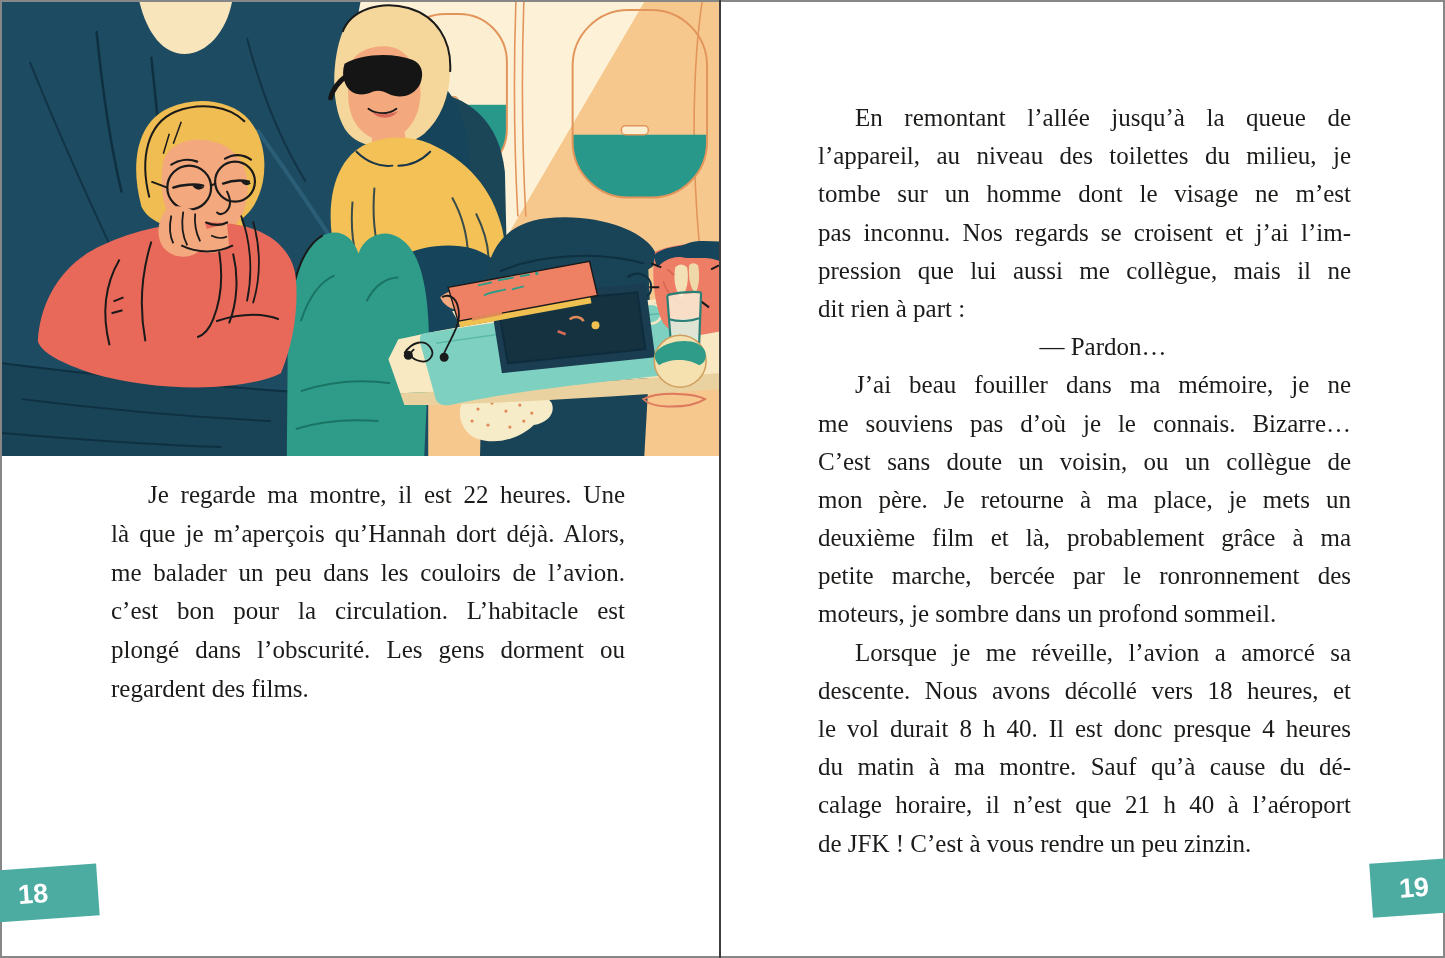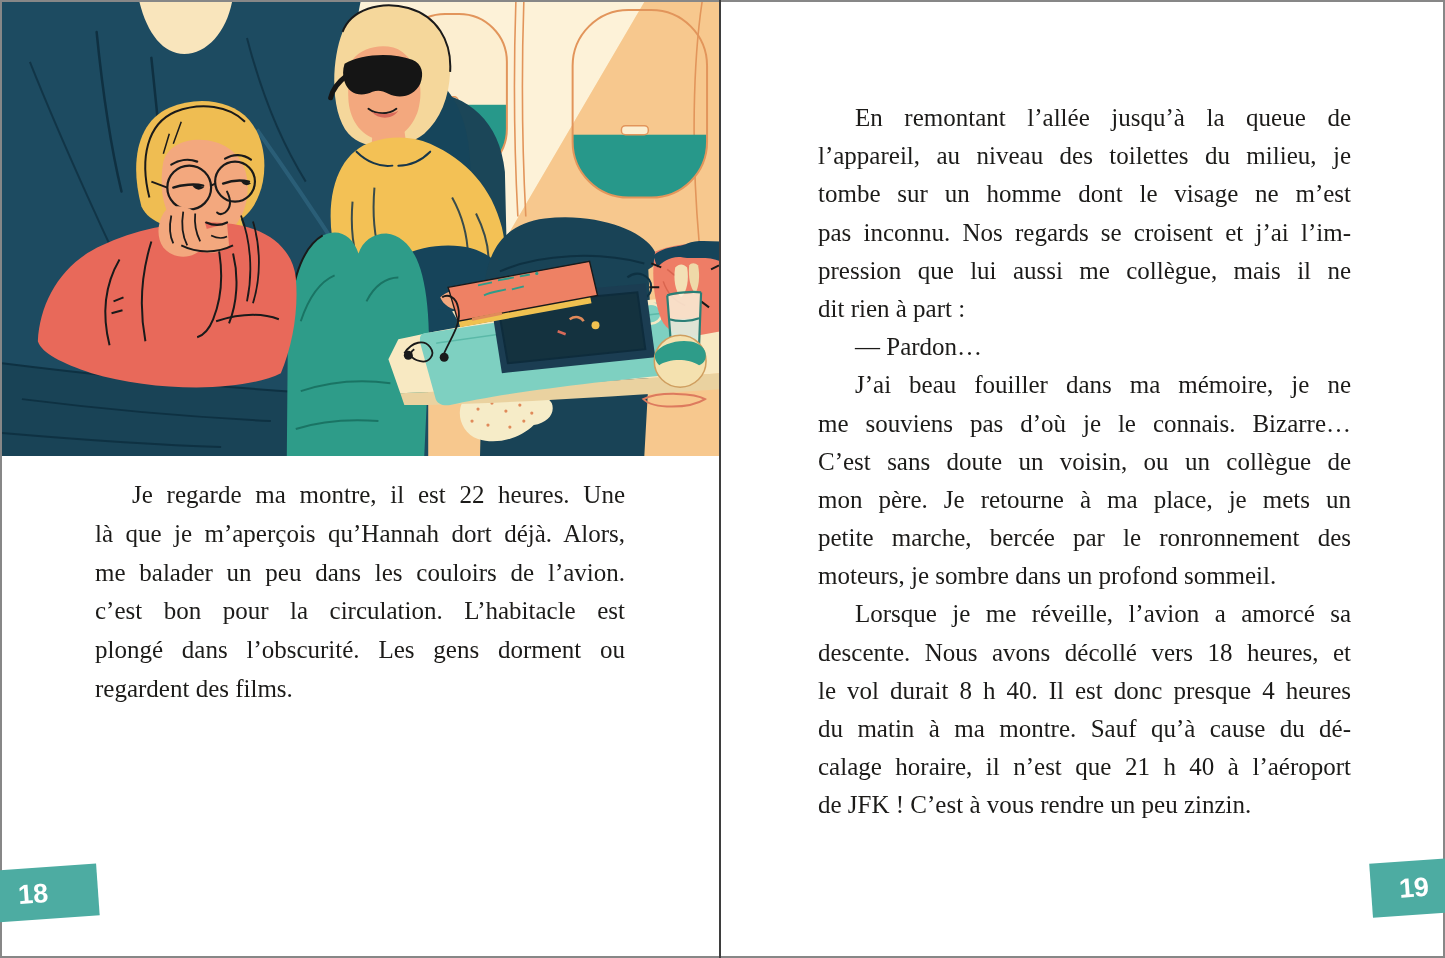--- a/index.html
+++ b/index.html
@@ -15,25 +15,25 @@
     position:absolute;left:719px;top:0;width:2px;height:958px;background:#3e3e3e;
   }
   .illus{
     position:absolute;left:2px;top:2px;width:719px;height:454px;display:block;
   }
   .textblock{position:absolute;color:#1c1b19;}
   .textblock .tl{
     font-size:25px;white-space:normal;
   }
   #left-text{left:95px;top:476px;width:530px;}
-  #left-text .tl{line-height:38.8px;height:38.8px;}
+  #left-text .tl{line-height:38.8px;height:38.8px;margin-left:16px;}
   #right-text{left:818px;top:99px;width:533px;}
   #right-text .tl{line-height:38.2px;height:38.2px;}
   .tl.jst{text-align:justify;text-align-last:justify;}
-  .tl.ind{text-indent:37px;}
+  .tl.ind{text-indent:37px;text-align:center;}
   .badge{
     position:absolute;background:#4DACA2;color:#ffffff;
     font-family:"Liberation Sans","DejaVu Sans",sans-serif;font-weight:bold;
     font-size:27px;display:flex;align-items:center;
   }
   #badge-18{left:-6px;top:867px;width:80px;height:52px;transform:rotate(-4deg);padding-left:24px;}
   #badge-19{right:-6px;top:861px;width:74px;height:54px;transform:rotate(-4deg);justify-content:center;padding-left:6px;}
 </style>
 </head>
 <body>
@@ -252,20 +252,21 @@
     <div class="tl jst">l’appareil, au niveau des toilettes du milieu, je</div>
     <div class="tl jst">tombe sur un homme dont le visage ne m’est</div>
     <div class="tl jst">pas inconnu. Nos regards se croisent et j’ai l’im-</div>
     <div class="tl jst">pression que lui aussi me collègue, mais il ne</div>
     <div class="tl">dit rien à part :</div>
     <div class="tl ind">— Pardon…</div>
     <div class="tl jst ind">J’ai beau fouiller dans ma mémoire, je ne</div>
     <div class="tl jst">me souviens pas d’où je le connais. Bizarre…</div>
     <div class="tl jst">C’est sans doute un voisin, ou un collègue de</div>
     <div class="tl jst">mon père. Je retourne à ma place, je mets un</div>
+    <div class="tl jst">deuxième film et là, probablement grâce à ma</div>
     <div class="tl jst">petite marche, bercée par le ronronnement des</div>
     <div class="tl">moteurs, je sombre dans un profond sommeil.</div>
     <div class="tl jst ind">Lorsque je me réveille, l’avion a amorcé sa</div>
     <div class="tl jst">descente. Nous avons décollé vers 18 heures, et</div>
     <div class="tl jst">le vol durait 8 h 40. Il est donc presque 4 heures</div>
     <div class="tl jst">du matin à ma montre. Sauf qu’à cause du dé-</div>
     <div class="tl jst">calage horaire, il n’est que 21 h 40 à l’aéroport</div>
     <div class="tl">de JFK ! C’est à vous rendre un peu zinzin.</div>
   </div>
 

